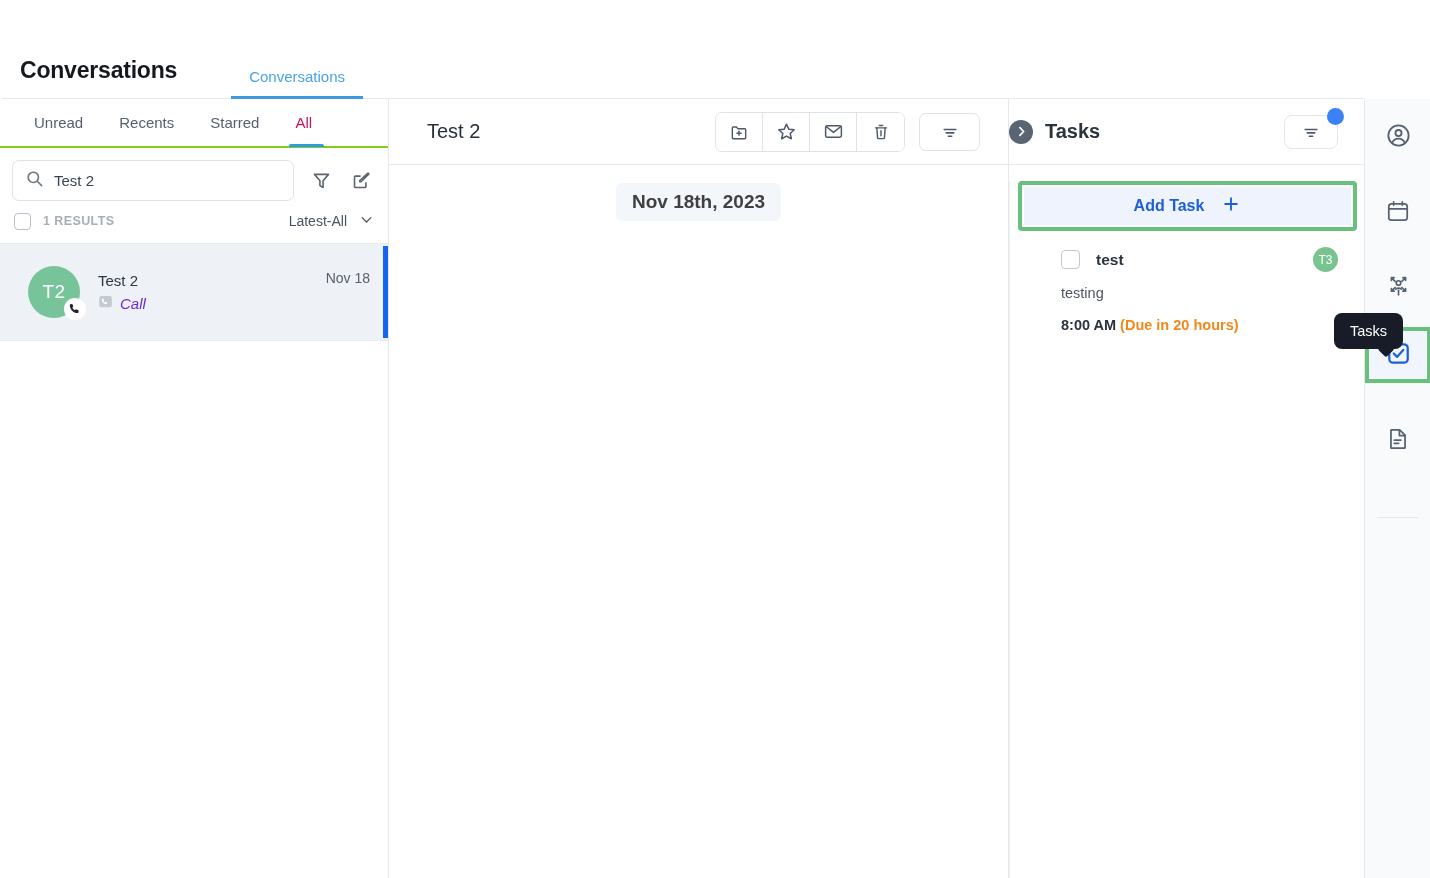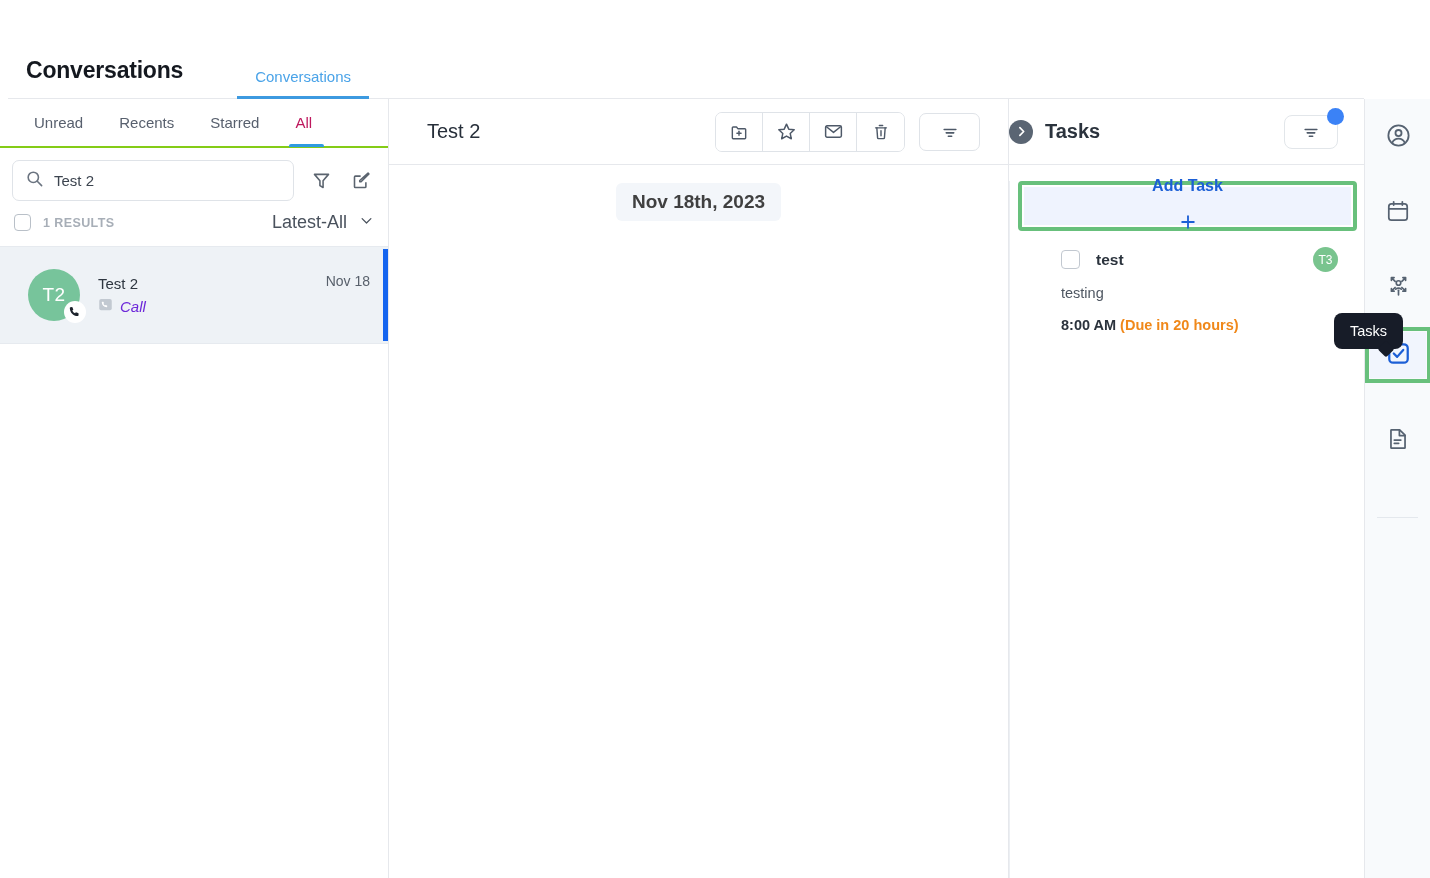--- a/index.html
+++ b/index.html
@@ -6,21 +6,21 @@
   html, body {
     width: 1430px; height: 878px;
     font-family: "Liberation Sans", sans-serif;
     background: #ffffff;
     overflow: hidden;
   }
   .app { position: relative; width: 1430px; height: 878px; background:#fff; }
 
   
   .topbar {
-    position: absolute; left:8px; top:0; width: 1364px; height: 99px;
+    position: absolute; left:2px; top:0; width: 1364px; height: 99px;
     background:#fff; border-bottom: 1px solid #e6e8ec;
   }
   .topbar-inner { position:absolute; left:18px; bottom:0; display:flex; align-items:flex-end; gap:54px; }
   .app-title {
     font-size: 23px; font-weight: 700; color:#14181f; letter-spacing:-0.2px;
     padding-bottom: 14px;
   }
   .top-tab {
     font-size: 15px; color:#4aa3e8; padding: 0 18px 11px 18px;
     border-bottom: 3px solid #3d9ae0; position:relative; top:1px;
@@ -62,21 +62,21 @@
 
   .resultsrow {
     display:flex; align-items:center; justify-content:space-between;
     padding: 11px 14px 0 14px;
   }
   .results-left { display:flex; align-items:center; gap:12px; }
   .cbox {
     width:17px; height:17px; border:1.6px solid #b9c0c8; border-radius:4px; background:#fff;
   }
   .results-count { font-size:12.5px; color:#a7aeb7; letter-spacing:0.4px;font-weight:bold; }
-  .sortsel { display:flex; align-items:center; gap:12px; font-size:18px; color:#4a525d; cursor:pointer;}
+  .sortsel { display:flex; align-items:center; gap:12px; font-size:14px; color:#4a525d; cursor:pointer;}
 
   .convlist { margin-top: 13px; }
   .convitem {
     position:relative; height:98px; background:#eef2f6;
     display:flex; align-items:center; padding: 0 18px 0 28px;
     border-top:1px solid #e6eaef; border-bottom:1px solid #e6eaef; cursor:pointer;
   }
   .convitem:after {
     content:""; position:absolute; right:0; top:2px; bottom:2px; width:5px; background:#1565ef;
   }
@@ -149,21 +149,21 @@
     position:absolute; right:-6px; top:-7px; width:17px; height:17px; border-radius:50%;
     background:#3b82f6;
   }
   .tasks-body { padding: 0; border-left:1px solid #eceff3; height: 713px; }
 
   .addtask-hl {
     margin: 16px 7px 0 8px; border:4px solid #68c07c; border-radius:4px; padding:2px;
   }
   .addtask-btn {
     height:38px; background:#eff3fe; display:flex; align-items:center; justify-content:center;
-    gap:17px; cursor:pointer;flex-direction:column;
+    gap:17px; cursor:pointer;
   }
   .addtask-label { font-size:16px; font-weight:700; color:#1c5fd6; }
 
   .task-item { padding: 16px 26px 0 18px; margin-left: 33px; }
   .task-row1 { display:flex; align-items:center; }
   .task-cbox {
     width:19px; height:19px; border:1.6px solid #c2c8d0; border-radius:4px; background:#fff;
     flex:0 0 19px; cursor:pointer;
   }
   .task-title { font-size:15.5px; font-weight:700; color:#2b333d; margin-left:16px; flex:1; }

